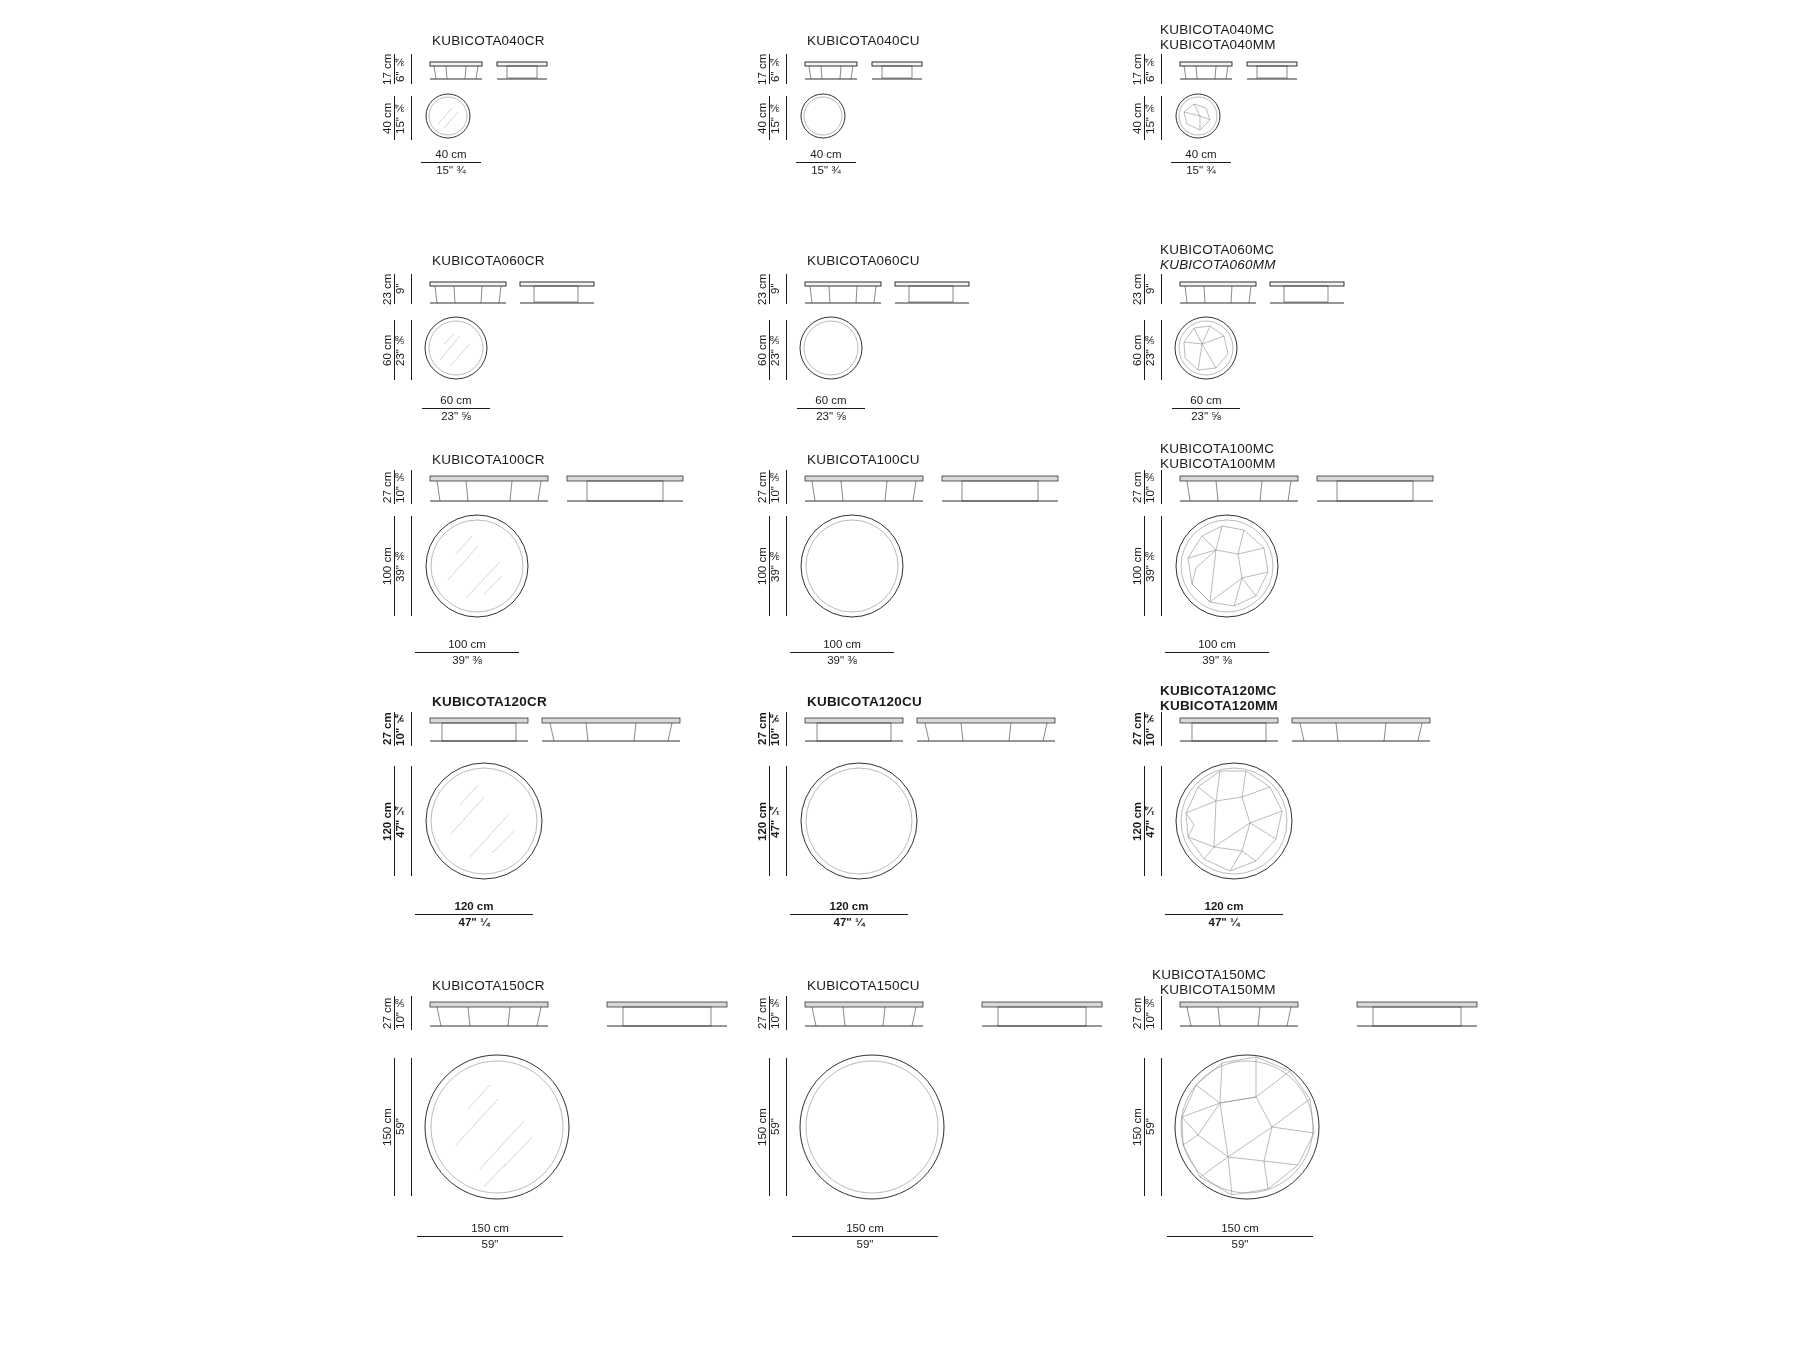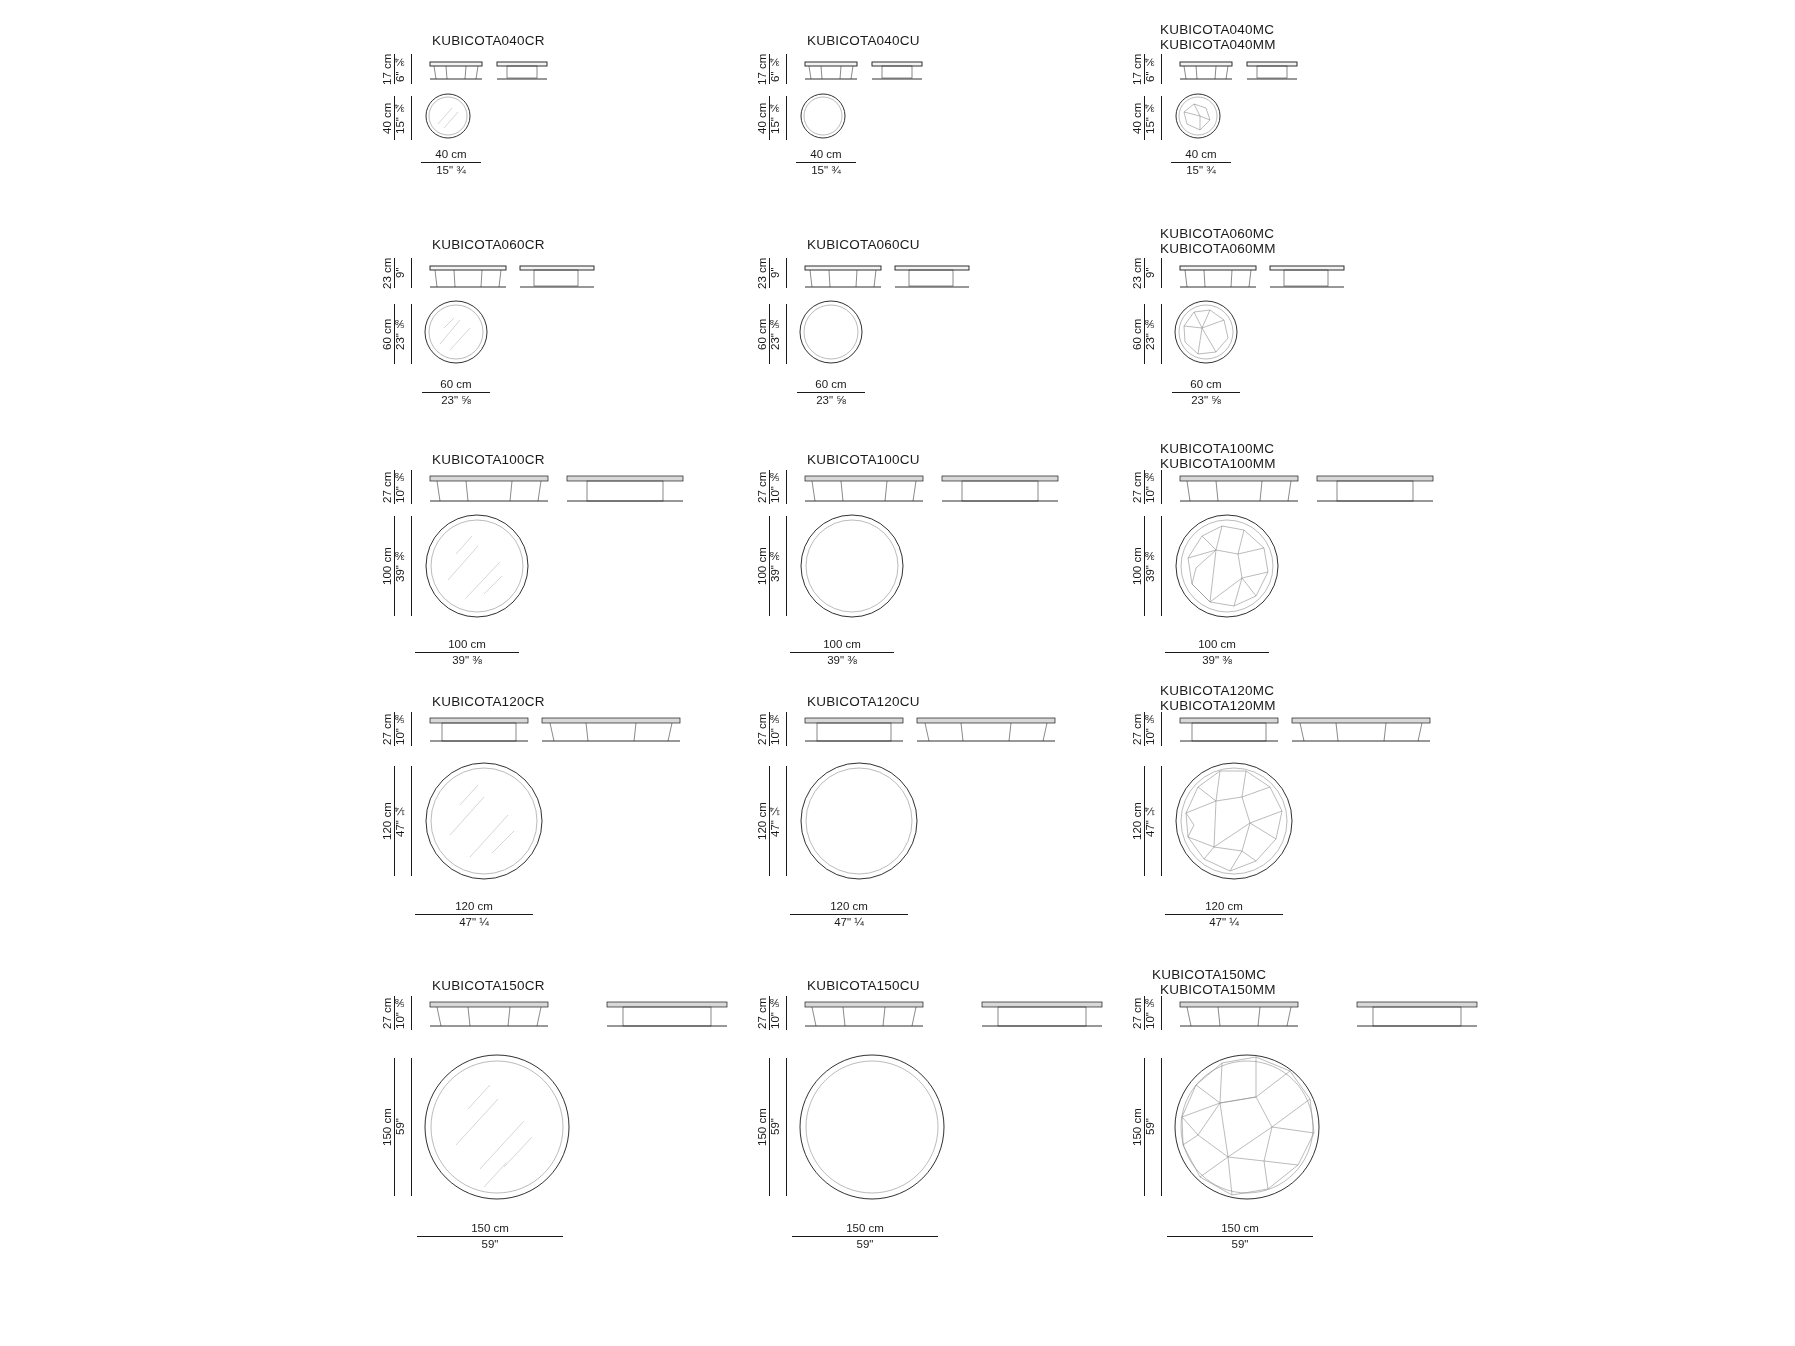--- a/index.html
+++ b/index.html
@@ -310,21 +310,21 @@
         <path class="ln-light" d="M12 22 L28 26"></path>
       </svg>
       <div class="hdim" style="left:26px;top:120px;width:90px;">
         <div class="cm">40 cm</div>
         <div class="rule" style="width:60px;"></div>
         <div class="in">15" ¾</div>
       </div>
     </div>
   </div>
 
-  <div class="row" style="top:248px;height:150px;">
+  <div class="row" style="top:264px;height:150px;">
 
     <div class="cell" style="left:380px;">
       <div class="codes" style="left:52px;top:-11px;">KUBICOTA060CR</div>
       <div class="vdim" style="left:0px;top:10px;height:30px;">
         <div class="vlabels-wrap" style="height:30px;">
           <div class="vlabels" style="height:30px;">
               <span class="cm">23 cm</span>
             </div>
           <div class="vlabels" style="height:30px;">
               <span class="in">9"</span>
@@ -417,21 +417,21 @@
       </svg>
       <div class="hdim" style="left:26px;top:130px;width:100px;">
         <div class="cm">60 cm</div>
         <div class="rule" style="width:68px;"></div>
         <div class="in">23" ⅝</div>
       </div>
     </div>
 
     <div class="cell" style="left:1130px;">
       <div class="codes" style="left:30px;top:-22px;">KUBICOTA060MC</div>
-      <div class="codes" style="left:30px;top:-7px;">KUBICOTA060MM</div>
+      <div class="codes" style="left:30px;top:-7px;font-style:italic;">KUBICOTA060MM</div>
       <div class="vdim" style="left:0px;top:10px;height:30px;">
         <div class="vlabels-wrap" style="height:30px;">
           <div class="vlabels" style="height:30px;">
               <span class="cm">23 cm</span>
             </div>
           <div class="vlabels" style="height:30px;">
               <span class="in">9"</span>
             </div>
           <div class="divider"></div>
         </div>
@@ -645,21 +645,21 @@
         </g>
       </svg>
       <div class="hdim" style="left:22px;top:140px;width:130px;">
         <div class="cm">100 cm</div>
         <div class="rule" style="width:104px;"></div>
         <div class="in">39" ⅜</div>
       </div>
     </div>
   </div>
 
-  <div class="row" style="top:748px;height:210px;">
+  <div class="row" style="top:748px;height:210px;font-weight:bold;">
 
     <div class="cell" style="left:380px;">
       <div class="codes" style="left:52px;top:-54px;">KUBICOTA120CR</div>
       <div class="vdim" style="left:0px;top:-36px;height:34px;">
         <div class="vlabels-wrap" style="height:34px;">
           <div class="vlabels" style="height:34px;">
               <span class="cm">27 cm</span>
             </div>
           <div class="vlabels" style="height:34px;">
               <span class="in">10" ⅝</span>

